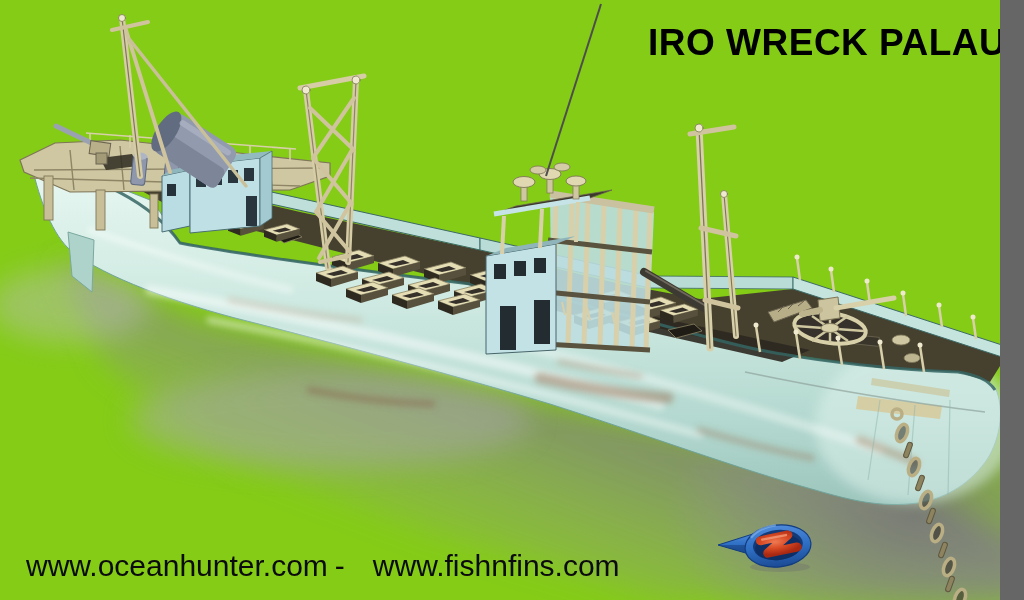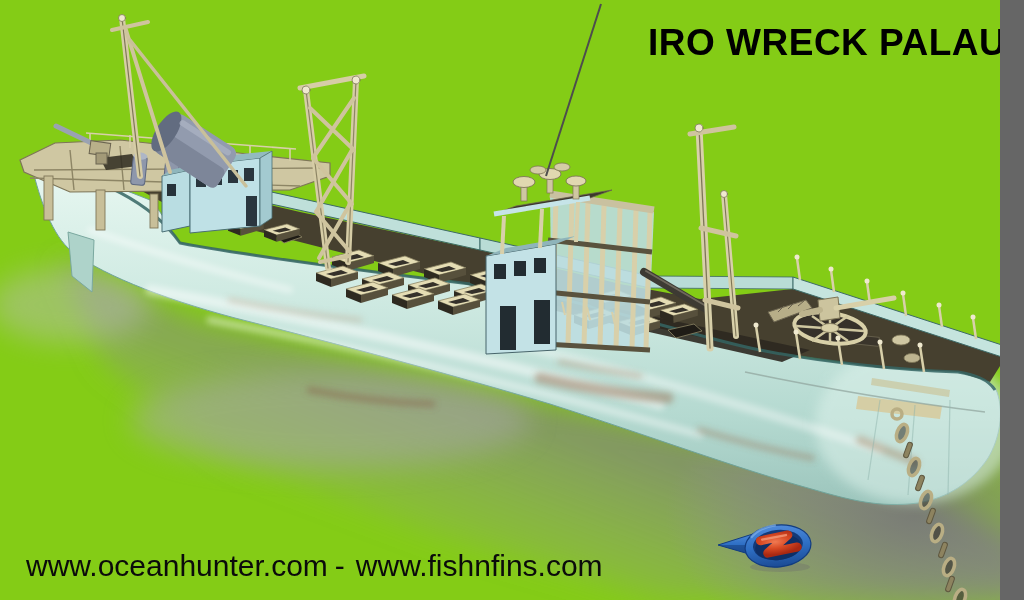--- a/index.html
+++ b/index.html
@@ -11,21 +11,21 @@
   .title{
     position:absolute;left:648px;top:22px;width:370px;
     font-size:37px;font-weight:bold;color:#000;letter-spacing:0.5px;
     white-space:nowrap;
   }
   .footer{
     position:absolute;left:26px;top:549px;width:700px;
     font-size:30px;font-weight:400;color:#0b0b0b;white-space:nowrap;
   }
   .footer .sep{margin:0 9px 0 7px;}
-  .footer .right{margin-left:2px;text-align:center;}
+  .footer .right{margin-left:19px;text-align:center;}
   #compass{position:absolute;left:712px;top:523px;width:104px;height:50px;}
 </style>
 </head>
 <body>
 
 <div id="stage">
 
   <svg id="scene" viewBox="0 0 1024 600" aria-hidden="true">
     <defs>
       <linearGradient id="hullGrad" x1="0" y1="0" x2="0" y2="1">

